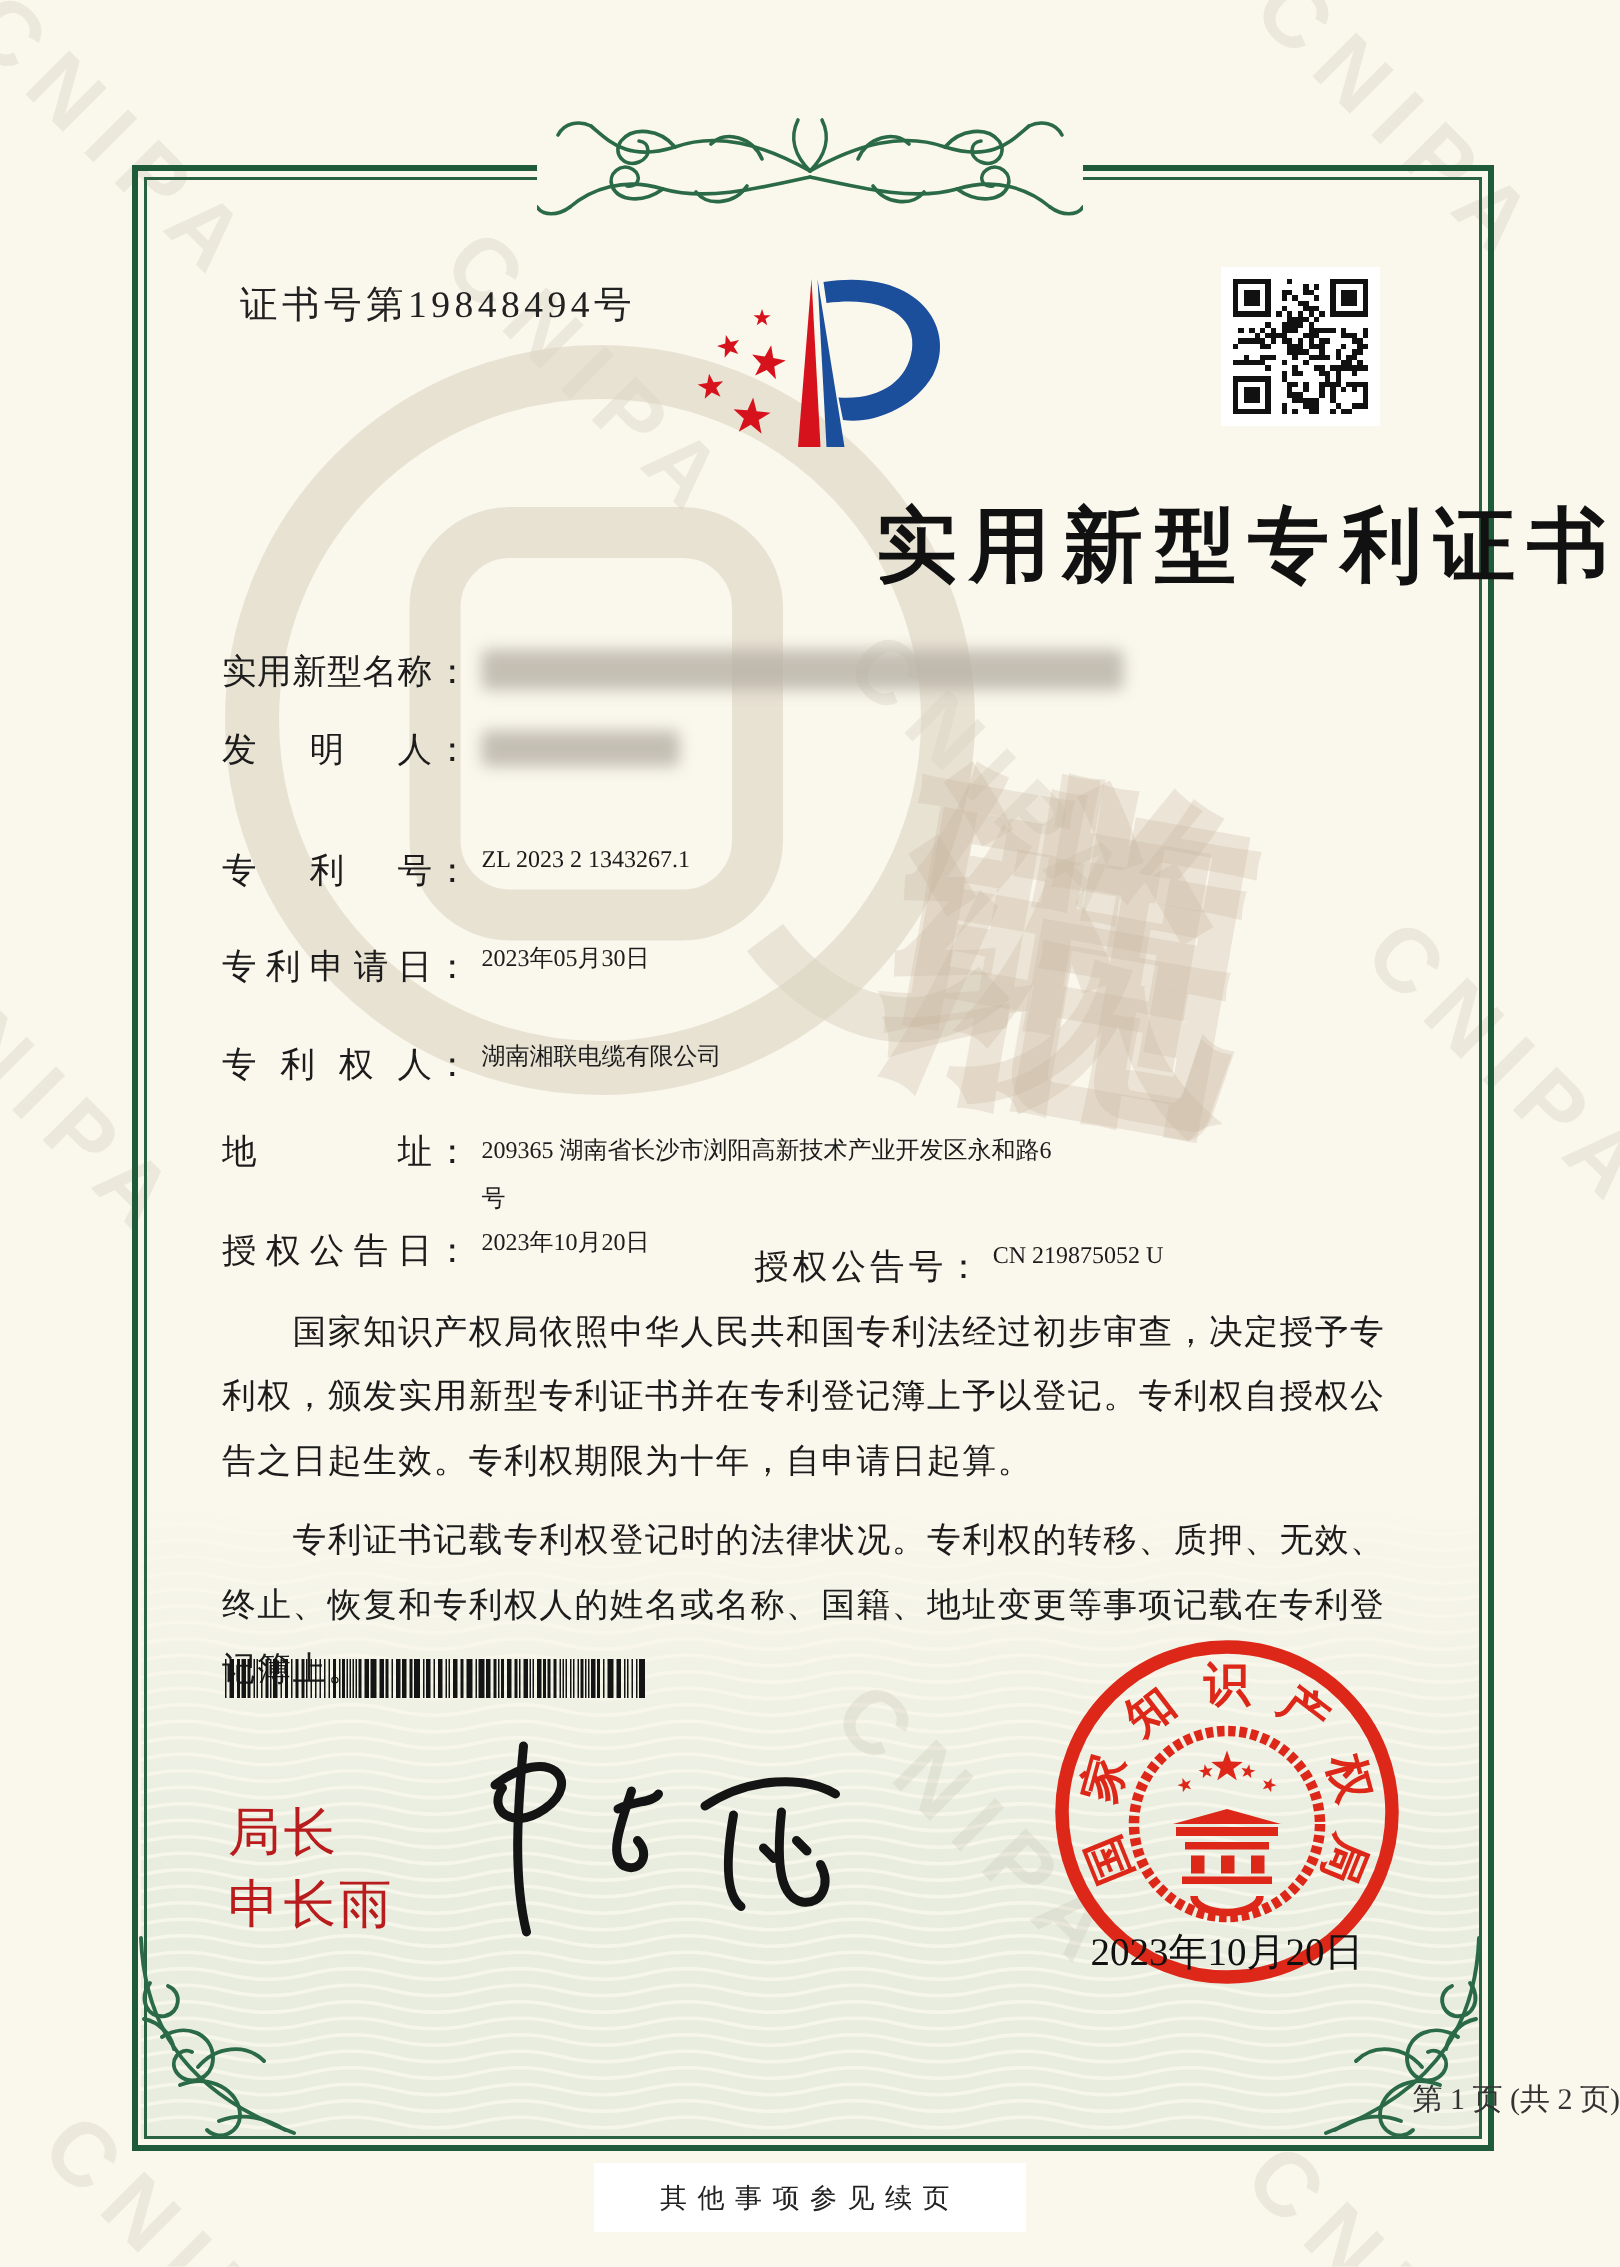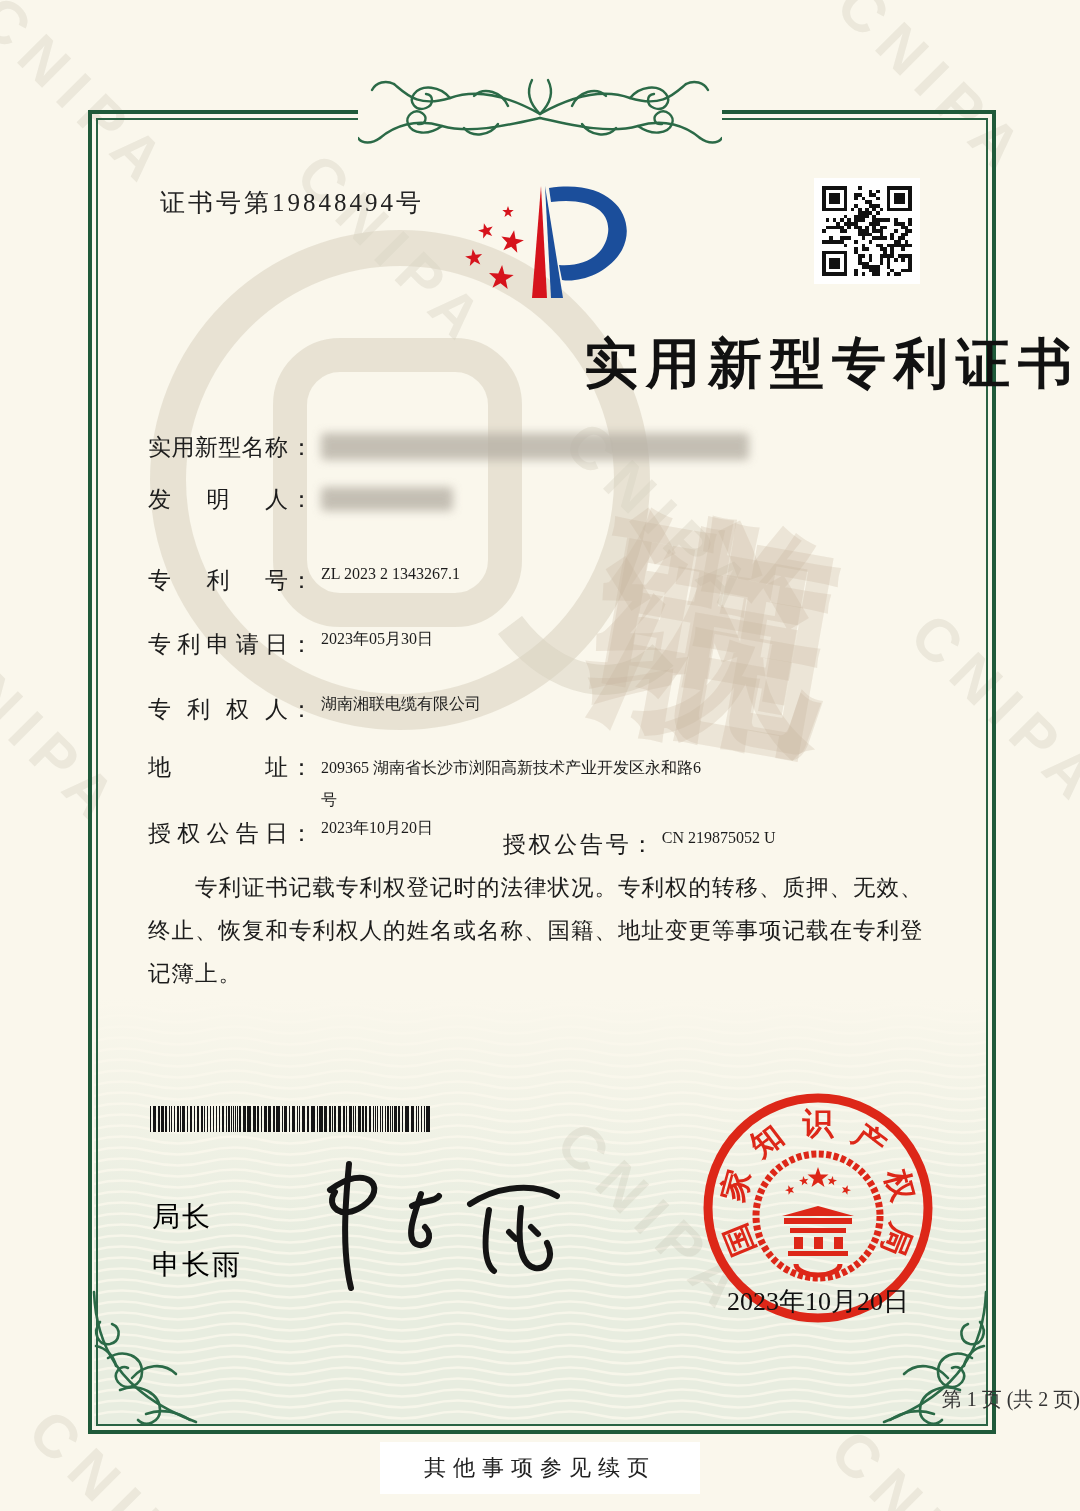--- a/index.html
+++ b/index.html
@@ -49,30 +49,30 @@
   .fvalue.wrap{white-space:normal;width:630px;line-height:32px;}
   .redact{display:inline-block;background:#b7b1a6;border-radius:4px;filter:blur(5px);opacity:.8;vertical-align:middle;}
 
   
   .body-text{left:148px;top:866px;width:790px;font-size:22.5px;line-height:43px;
     color:#1c1c1c;letter-spacing:1px;}
   .body-text p{margin:0 0 10px 0;text-indent:47px;}
 
   
   .barcode{left:150px;top:1106px;}
-  .signer{position:absolute;left:152px;font-size:28px;color:#000000;
+  .signer{position:absolute;left:152px;font-size:35px;color:#b91c1c;
     font-family:"Liberation Sans",sans-serif;letter-spacing:2px;}
   .sig-svg{left:285px;top:1148px;}
   .seal{left:698px;top:1088px;}
   .seal-date{left:718px;top:1284px;width:200px;text-align:center;
     font-size:26px;color:#111;white-space:nowrap;}
   .page-info{left:0;top:1386px;width:100%;text-align:right;font-size:20px;color:#333;}
   .note-wrap{left:0;top:1442px;width:100%;text-align:center;}
   .note{display:inline-block;background:#ffffff;padding:11px 44px;
-    font-size:22px;letter-spacing:7px;color:#222;}
+    font-size:18px;letter-spacing:7px;color:#222;}
 </style>
 </head>
 <body>
 
 <div class="abs wave-bg"></div>
 <svg id="waves" class="abs" style="left:94px;top:998px;" width="892" height="428">
     <path d="M0 10 q28 -7 56 0 t56 0 t56 0 t56 0 t56 0 t56 0 t56 0 t56 0 t56 0 t56 0 t56 0 t56 0 t56 0 t56 0 t56 0 t56 0 t56 0 " fill="none" stroke="#f7f6ea" stroke-width="2.4"></path>
     <path d="M0 21 q28 -7 56 0 t56 0 t56 0 t56 0 t56 0 t56 0 t56 0 t56 0 t56 0 t56 0 t56 0 t56 0 t56 0 t56 0 t56 0 t56 0 t56 0 " fill="none" stroke="#f7f6ea" stroke-width="2.4"></path>
     <path d="M0 32 q28 -7 56 0 t56 0 t56 0 t56 0 t56 0 t56 0 t56 0 t56 0 t56 0 t56 0 t56 0 t56 0 t56 0 t56 0 t56 0 t56 0 t56 0 " fill="none" stroke="#f7f6ea" stroke-width="2.4"></path>
     <path d="M0 43 q28 -7 56 0 t56 0 t56 0 t56 0 t56 0 t56 0 t56 0 t56 0 t56 0 t56 0 t56 0 t56 0 t56 0 t56 0 t56 0 t56 0 t56 0 " fill="none" stroke="#f7f6ea" stroke-width="2.4"></path>
@@ -409,20 +409,21 @@
   <span class="flabel">地址</span><span class="fcolon">：</span><span class="fvalue wrap"><span>209365 湖南省长沙市浏阳高新技术产业开发区永和路6</span><br><span>号</span></span>
 </div>
 <div class="row" style="top:818px;">
   <span class="flabel">授权公告日</span><span class="fcolon">：</span><span class="fvalue">2023年10月20日</span>
   <span style="display:inline-block;margin-left:64px;margin-top:11px;">
     <span class="flabel" style="width:126px;">授权公告号</span><span class="fcolon">：</span><span class="fvalue">CN 219875052 U</span>
   </span>
 </div>
 
 <div class="abs body-text">
+  <p>国家知识产权局依照中华人民共和国专利法经过初步审查，决定授予专利权，颁发实用新型专利证书并在专利登记簿上予以登记。专利权自授权公告之日起生效。专利权期限为十年，自申请日起算。</p>
   <p>专利证书记载专利权登记时的法律状况。专利权的转移、质押、无效、终止、恢复和专利权人的姓名或名称、国籍、地址变更等事项记载在专利登记簿上。</p>
 </div>
 
 <svg id="barcode" class="abs barcode" width="285" height="26">
     <rect x="0" y="0" width="1" height="26" fill="#141414"></rect>
     <rect x="3" y="0" width="3" height="26" fill="#141414"></rect>
     <rect x="8" y="0" width="2" height="26" fill="#141414"></rect>
     <rect x="11" y="0" width="3" height="26" fill="#141414"></rect>
     <rect x="15" y="0" width="2" height="26" fill="#141414"></rect>
     <rect x="19" y="0" width="1" height="26" fill="#141414"></rect>

